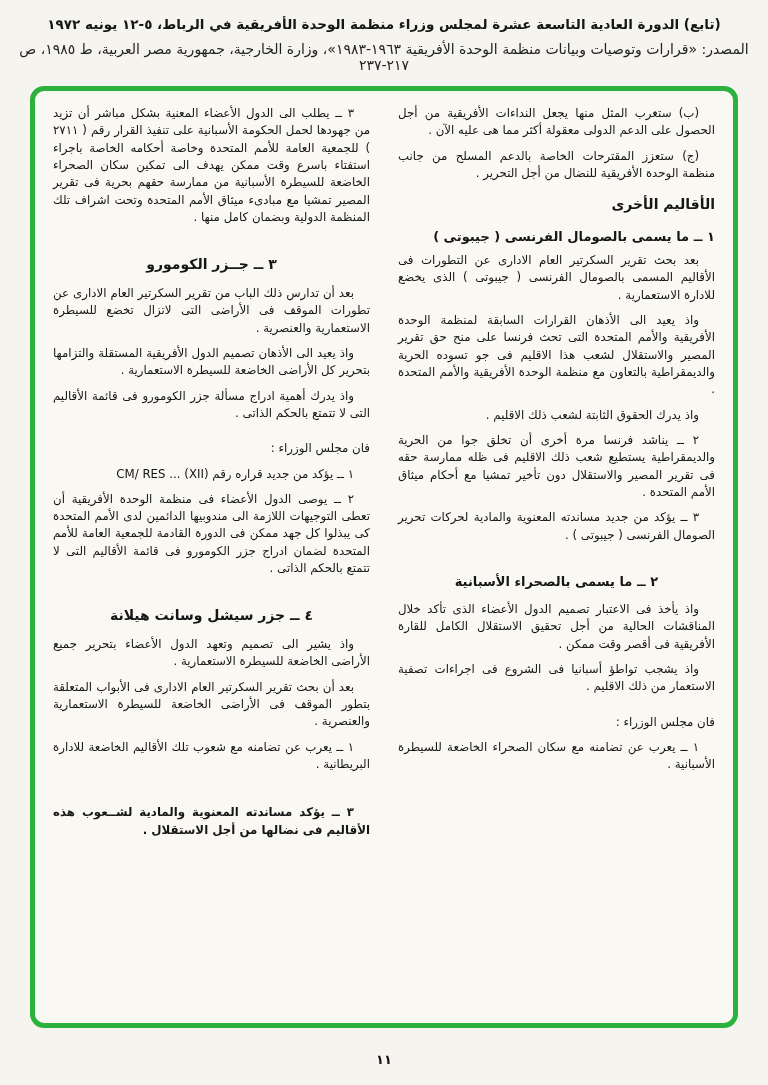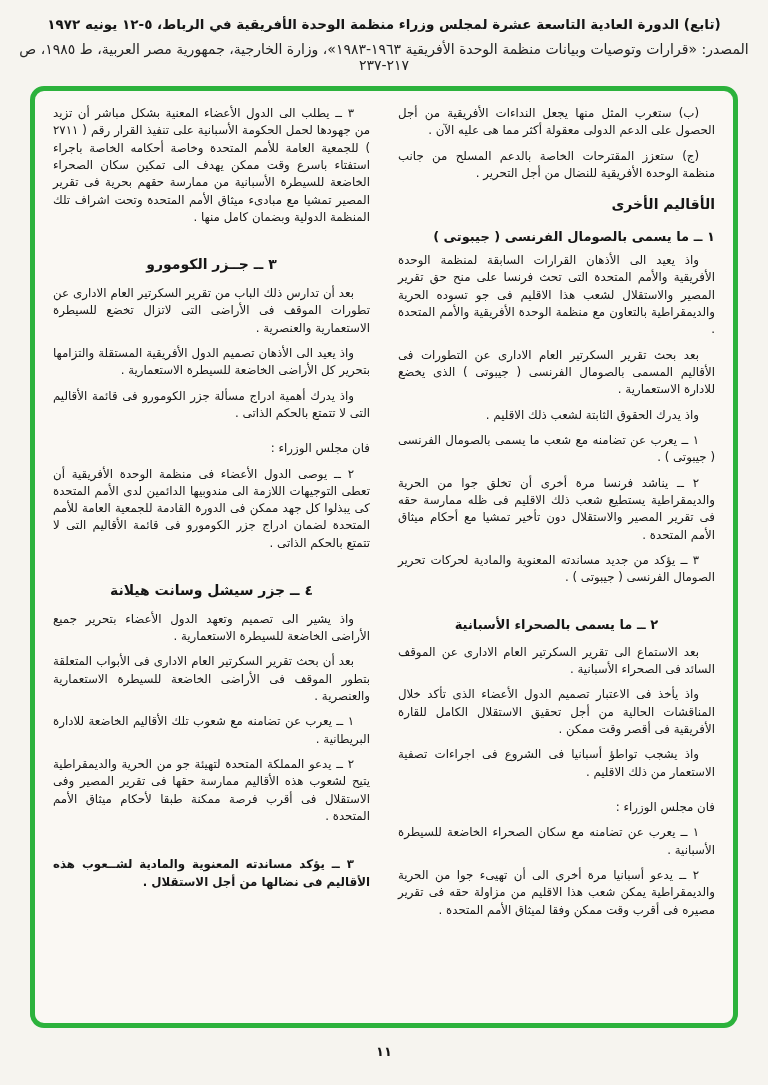--- a/index.html
+++ b/index.html
@@ -43,21 +43,21 @@
     font-weight:bold;
     font-size:13px;
     text-align:center;
     margin:28px 0 10px;
     text-indent:0;
   }
   .heading.start { text-align:right; margin:12px 0 6px; }
   .heading.big { font-size:14px; letter-spacing:0.5px; }
 
   .page-num {
-    position:absolute; left:0; right:0; bottom:26px;
+    position:absolute; left:0; right:0; bottom:18px;
     text-align:center;
     font-size:13px; font-weight:bold;
     direction:rtl;
   }
 </style>
 </head>
 <body>
 
 <div class="page">
 
@@ -67,48 +67,45 @@
   </header>
 
   <div class="green-box">
     <div class="columns">
 
       <section class="col">
         <p class="para">(ب) ستغرب المثل منها يجعل النداءات الأفريقية من أجل الحصول على الدعم الدولى معقولة أكثر مما هى عليه الآن .</p>
         <p class="para">(ج) ستعزز المقترحات الخاصة بالدعم المسلح من جانب منظمة الوحدة الأفريقية للنضال من أجل التحرير .</p>
         <div class="heading start big">الأقاليم الأخرى</div>
         <div class="heading start">١ ــ ما يسمى بالصومال الفرنسى ( جيبوتى )</div>
+        <p class="para">بعد بحث تقرير السكرتير العام الادارى عن التطورات فى الأقاليم المسمى بالصومال الفرنسى ( جيبوتى ) الذى يخضع للادارة الاستعمارية .</p>
         <p class="para">واذ يعيد الى الأذهان القرارات السابقة لمنظمة الوحدة الأفريقية والأمم المتحدة التى تحث فرنسا على منح حق تقرير المصير والاستقلال لشعب هذا الاقليم فى جو تسوده الحرية والديمقراطية بالتعاون مع منظمة الوحدة الأفريقية والأمم المتحدة .</p>
-        <p class="para">بعد بحث تقرير السكرتير العام الادارى عن التطورات فى الأقاليم المسمى بالصومال الفرنسى ( جيبوتى ) الذى يخضع للادارة الاستعمارية .</p>
         <p class="para">واذ يدرك الحقوق الثابتة لشعب ذلك الاقليم .</p>
-        <p class="para">١ ــ يعرب عن تضامنه مع شعب ما يسمى بالصومال الفرنسى ( جيبوتى ) .</p>
         <p class="para">٢ ــ يناشد فرنسا مرة أخرى أن تخلق جوا من الحرية والديمقراطية يستطيع شعب ذلك الاقليم فى ظله ممارسة حقه فى تقرير المصير والاستقلال دون تأخير تمشيا مع أحكام ميثاق الأمم المتحدة .</p>
         <p class="para">٣ ــ يؤكد من جديد مساندته المعنوية والمادية لحركات تحرير الصومال الفرنسى ( جيبوتى ) .</p>
         <div class="heading">٢ ــ ما يسمى بالصحراء الأسبانية</div>
-        <p class="para">بعد الاستماع الى تقرير السكرتير العام الادارى عن الموقف السائد فى الصحراء الأسبانية .</p>
         <p class="para">واذ يأخذ فى الاعتبار تصميم الدول الأعضاء الذى تأكد خلال المناقشات الحالية من أجل تحقيق الاستقلال الكامل للقارة الأفريقية فى أقصر وقت ممكن .</p>
         <p class="para">واذ يشجب تواطؤ أسبانيا فى الشروع فى اجراءات تصفية الاستعمار من ذلك الاقليم .</p>
         <p class="para noindent">فان مجلس الوزراء :</p>
         <p class="para">١ ــ يعرب عن تضامنه مع سكان الصحراء الخاضعة للسيطرة الأسبانية .</p>
-        <p class="para">٢ ــ يدعو أسبانيا مرة أخرى الى أن تهيىء جوا من الحرية والديمقراطية يمكن شعب هذا الاقليم من مزاولة حقه فى تقرير مصيره فى أقرب وقت ممكن وفقا لميثاق الأمم المتحدة .</p>
       </section>
 
       <section class="col">
         <p class="para">٣ ــ يطلب الى الدول الأعضاء المعنية بشكل مباشر أن تزيد من جهودها لحمل الحكومة الأسبانية على تنفيذ القرار رقم ( ٢٧١١ ) للجمعية العامة للأمم المتحدة وخاصة أحكامه الخاصة باجراء استفتاء باسرع وقت ممكن يهدف الى تمكين سكان الصحراء الخاضعة للسيطرة الأسبانية من ممارسة حقهم بحرية فى تقرير المصير تمشيا مع مبادىء ميثاق الأمم المتحدة وتحت اشراف تلك المنظمة الدولية وبضمان كامل منها .</p>
         <div class="heading big">٣ ــ جــزر الكومورو</div>
         <p class="para">بعد أن تدارس ذلك الباب من تقرير السكرتير العام الادارى عن تطورات الموقف فى الأراضى التى لاتزال تخضع للسيطرة الاستعمارية والعنصرية .</p>
         <p class="para">واذ يعيد الى الأذهان تصميم الدول الأفريقية المستقلة والتزامها بتحرير كل الأراضى الخاضعة للسيطرة الاستعمارية .</p>
         <p class="para">واذ يدرك أهمية ادراج مسألة جزر الكومورو فى قائمة الأقاليم التى لا تتمتع بالحكم الذاتى .</p>
         <p class="para noindent">فان مجلس الوزراء :</p>
+        <p class="para">١ ــ يؤكد من جديد قراره رقم CM/ RES ... (XII)</p>
         <p class="para">٢ ــ يوصى الدول الأعضاء فى منظمة الوحدة الأفريقية أن تعطى التوجيهات اللازمة الى مندوبيها الدائمين لدى الأمم المتحدة كى يبذلوا كل جهد ممكن فى الدورة القادمة للجمعية العامة للأمم المتحدة لضمان ادراج جزر الكومورو فى قائمة الأقاليم التى لا تتمتع بالحكم الذاتى .</p>
         <div class="heading big">٤ ــ جزر سيشل وسانت هيلانة</div>
         <p class="para">واذ يشير الى تصميم وتعهد الدول الأعضاء بتحرير جميع الأراضى الخاضعة للسيطرة الاستعمارية .</p>
         <p class="para">بعد أن بحث تقرير السكرتير العام الادارى فى الأبواب المتعلقة بتطور الموقف فى الأراضى الخاضعة للسيطرة الاستعمارية والعنصرية .</p>
         <p class="para">١ ــ يعرب عن تضامنه مع شعوب تلك الأقاليم الخاضعة للادارة البريطانية .</p>
-        <p class="para">٢ ــ يدعو المملكة المتحدة لتهيئة جو من الحرية والديمقراطية يتيح لشعوب هذه الأقاليم ممارسة حقها فى تقرير المصير وفى الاستقلال فى أقرب فرصة ممكنة طبقا لأحكام ميثاق الأمم المتحدة .</p>
         <p class="para bold">٣ ــ يؤكد مساندته المعنوية والمادية لشــعوب هذه الأقاليم فى نضالها من أجل الاستقلال .</p>
       </section>
 
     </div>
   </div>
 
   <div class="page-num">١١</div>
 
 </div>
 

